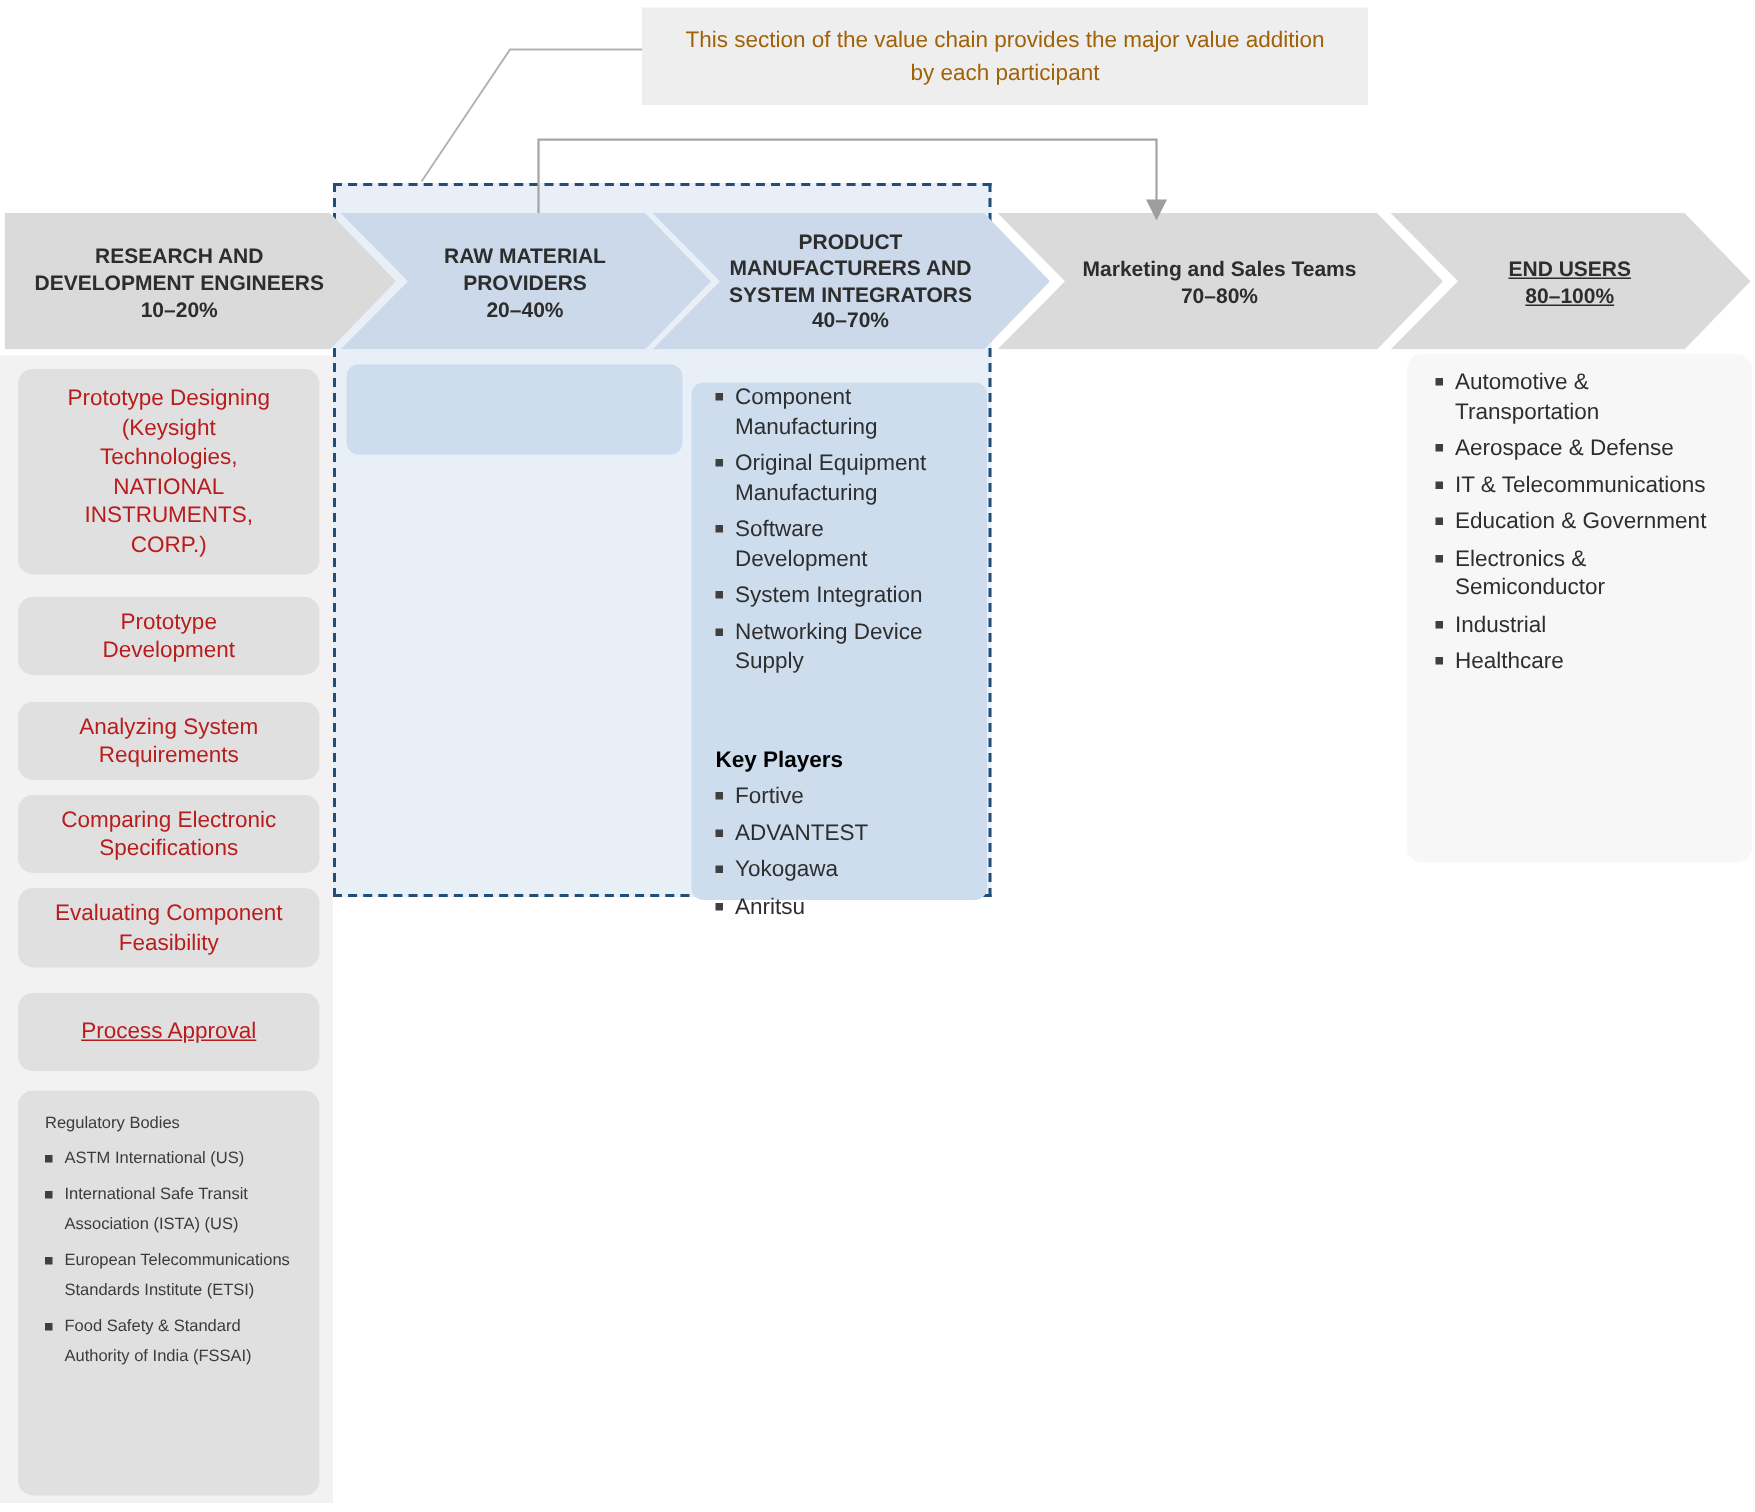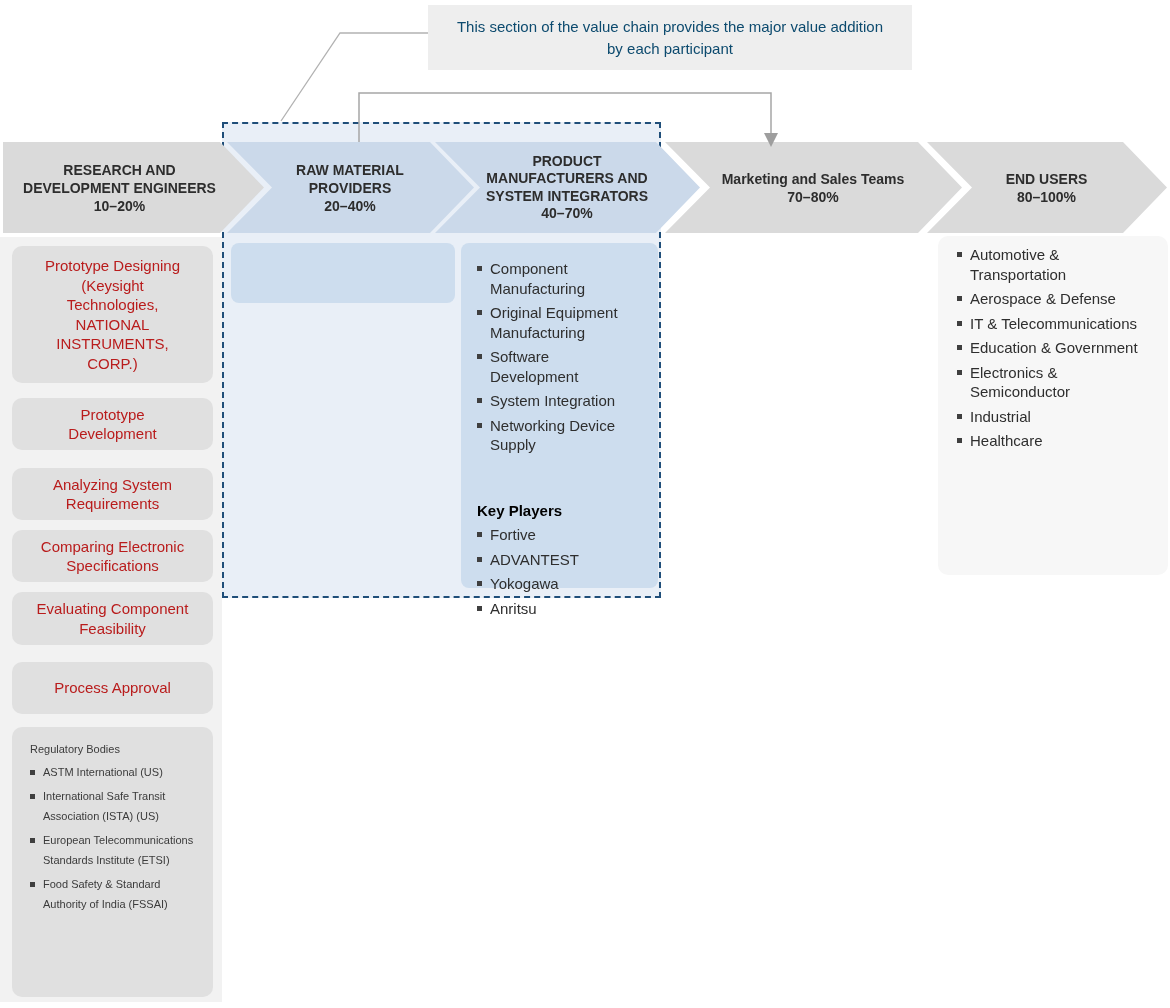--- a/index.html
+++ b/index.html
@@ -15,57 +15,57 @@
 
   
   .stage { position:absolute; top:142px; height:91px; display:flex; flex-direction:column;
     justify-content:center; align-items:center; text-align:center;
     font-weight:bold; font-size:14px; line-height:18px; color:#2d2d2d; }
   .stage .lbl { width:100%; }
   .stage-1 { left:3px;   width:261px; background:#dadada; clip-path:polygon(0 0,217px 0,100% 50%,217px 100%,0 100%); padding:0 34px 0 6px; }
   .stage-2 { left:227px; width:247px; background:#cbd9ea; clip-path:polygon(0 0,203px 0,100% 50%,203px 100%,0 100%,45px 50%); padding:0 45px 0 44px; }
   .stage-3 { left:435px; width:265px; background:#cbd9ea; clip-path:polygon(0 0,221px 0,100% 50%,221px 100%,0 100%,45px 50%); padding:0 45px 0 44px; line-height:17.5px; }
   .stage-4 { left:665px; width:297px; background:#dadada; clip-path:polygon(0 0,253px 0,100% 50%,253px 100%,0 100%,45px 50%); padding:0 45px 0 44px; }
-  .stage-5 { left:927px; width:240px; background:#dadada; clip-path:polygon(0 0,196px 0,100% 50%,196px 100%,0 100%,45px 50%); padding:0 45px 0 44px; }
+  .stage-5 { left:927px; width:240px; background:#dadada; clip-path:polygon(0 0,196px 0,100% 50%,196px 100%,0 100%,45px 50%); padding:0 45px 0 44px;text-decoration:underline; }
 
   
   .blue-box-empty { position:absolute; left:231px; top:243px; width:224px; height:60px;
     background:#cdddee; border-radius:8px; }
-  .blue-box-list { position:absolute; left:461px; top:243px; width:197px; height:345px;
-    background:#cdddee; border-radius:8px; padding:16px 18px 0 16px; font-size:15px; line-height:19.5px; color:#2e2e2e; }
+  .blue-box-list { position:absolute; left:461px; top:255px; width:197px; height:345px;
+    background:#cdddee; border-radius:8px; padding:0 18px 0 16px; font-size:15px; line-height:19.5px; color:#2e2e2e; }
 
   
   .gray-box { position:absolute; left:12px; width:201px; background:#e0e0e0; border-radius:10px;
     display:flex; align-items:center; justify-content:center; text-align:center;
     font-size:15px; line-height:19.5px; color:#b91c1c; padding:0 24px; }
   .gb-1 { top:246px; height:137px; }
   .gb-2 { top:398px; height:52px; }
   .gb-3 { top:468px; height:52px; }
   .gb-4 { top:530px; height:52px; }
   .gb-5 { top:592px; height:53px; }
-  .gb-6 { top:662px; height:52px; }
+  .gb-6 { top:662px; height:52px;text-decoration:underline; }
   .regulatory-box { position:absolute; left:12px; top:727px; width:201px; height:270px;
     background:#e0e0e0; border-radius:10px; padding:13px 12px 0 18px;
     font-size:11px; line-height:19.5px; color:#3b3b3b; text-align:left; }
 
   
   .end-users-box { position:absolute; left:938px; top:236px; width:230px; height:339px;
     background:#f7f7f7; border-radius:10px; padding:9px 13px 0 19px; font-size:15px; line-height:19.5px; color:#2e2e2e; }
 
   
   .li { display:flex; margin-bottom:5px; }
   .sq { width:5px; height:5px; background:#3f3f3f; flex-shrink:0; margin:7px 8px 0 0; }
 
   .key-players-title { font-weight:bold; margin:46px 0 5px 0; color:#000000; }
   .reg-title { margin-bottom:3px; }
 
   
   .callout { position:absolute; left:428px; top:5px; width:484px; height:65px; background:#eeeeee;
     display:flex; flex-direction:column; justify-content:center; align-items:center; text-align:center;
-    font-size:15px; line-height:22px; color:#0c4a6e; }
+    font-size:15px; line-height:22px; color:#a16207; }
 
   .connector-svg { position:absolute; left:0; top:0; pointer-events:none; }
 </style>
 </head>
 <body>
 
 <div class="canvas">
 
   <div class="left-strip"></div>
 

